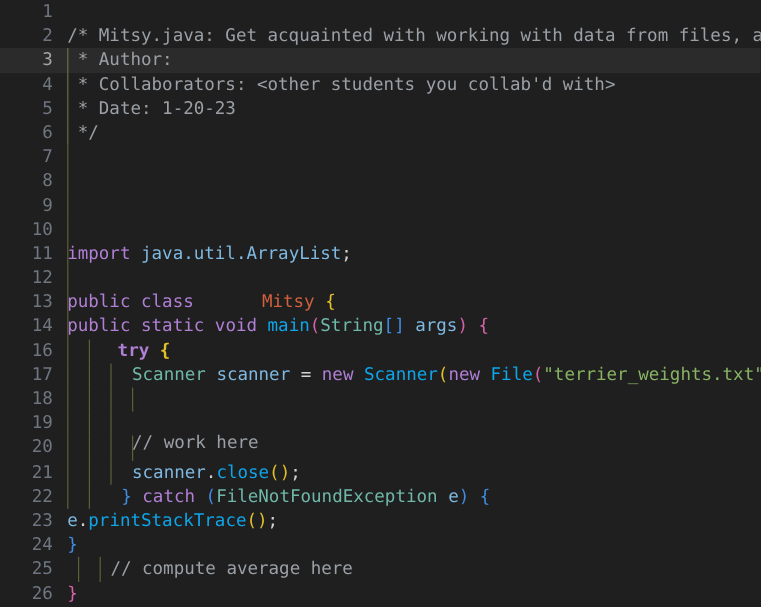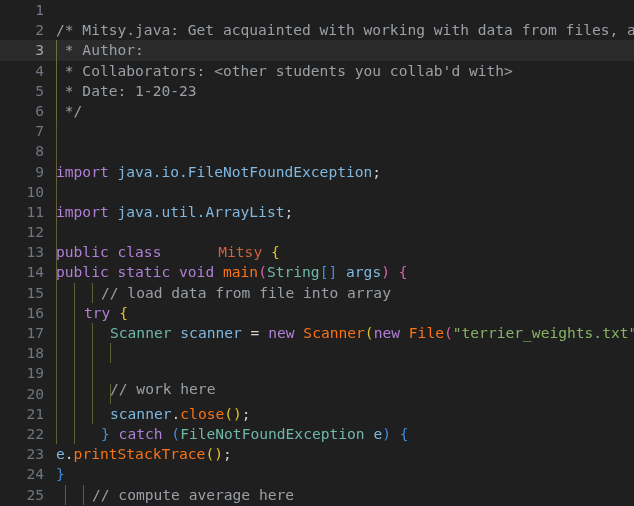--- a/index.html
+++ b/index.html
@@ -64,21 +64,21 @@
     opacity: 0.85;
   }
   .guide.comment {
     background: #7a7a45;
   }
   
   .c-comment  { color: #9aa0a6; }
   .c-keyword  { color: #b07fd6; }
   .c-type     { color: #6fb8a8; }
   .c-class    { color: #d1603d; padding-left: 48px; }
-  .c-func     { color: #f97316; }
+  .c-func     { color: #0ea5e9; }
   .c-var      { color: #7fb8e0; }
   .c-string   { color: #88b364; }
   .c-plain    { color: #d2d2d2; }
   .c-op       { color: #d2d2d2; }
   .b-yellow   { color: #e3c02a; }
   .b-magenta  { color: #d663a8; }
   .b-blue     { color: #3f8ce0; }
 </style>
 </head>
 <body>
@@ -127,21 +127,20 @@
     </div>
 
     <div class="line">
       <span class="ln">8</span>
       <span class="guide" style="left:56px;"></span>
     </div>
 
     <div class="line">
       <span class="ln">9</span>
       <span class="guide" style="left:56px;"></span>
-      <span class="content"><span class="c-keyword">import</span><span class="c-plain"> </span><span class="c-var">java.io.FileNotFoundException</span><span class="c-plain">;</span></span>
     </div>
 
     <div class="line">
       <span class="ln">10</span>
       <span class="guide" style="left:56px;"></span>
     </div>
 
     <div class="line">
       <span class="ln">11</span>
       <span class="guide" style="left:56px;"></span>
@@ -159,33 +158,26 @@
       <span class="guide" style="left:56px;"></span>
       <span class="content"><span class="c-keyword">public</span><span class="c-plain"> </span><span class="c-keyword">class</span><span class="c-plain"> </span><span class="c-class">Mitsy</span><span class="c-plain"> </span><span class="b-yellow">{</span></span>
     </div>
 
     <div class="line">
       <span class="ln">14</span>
       <span class="guide" style="left:56px;"></span>
       <span class="content"><span class="c-keyword">public</span><span class="c-plain"> </span><span class="c-keyword">static</span><span class="c-plain"> </span><span class="c-keyword">void</span><span class="c-plain"> </span><span class="c-func">main</span><span class="b-magenta">(</span><span class="c-type">String</span><span class="b-blue">[]</span><span class="c-plain"> </span><span class="c-var">args</span><span class="b-magenta">)</span><span class="c-plain"> </span><span class="b-magenta">{</span></span>
     </div>
 
-    <div class="line">
-      <span class="ln">15</span>
-      <span class="guide" style="left:56px;"></span>
-      <span class="guide" style="left:74px;"></span>
-      <span class="guide" style="left:92px;"></span>
-      <span class="content" style="left:101px;"><span class="c-comment">// load data from file into array</span></span>
-    </div>
 
     <div class="line">
       <span class="ln">16</span>
       <span class="guide" style="left:56px;"></span>
       <span class="guide" style="left:74px;"></span>
-      <span class="content" style="left:84px;"><span class="c-keyword">try</span><span class="c-plain"> </span><span class="b-yellow">{</span></span>
+      <span class="content" style="left:98px;font-weight:bold;"><span class="c-keyword">try</span><span class="c-plain"> </span><span class="b-yellow">{</span></span>
     </div>
 
     <div class="line">
       <span class="ln">17</span>
       <span class="guide" style="left:56px;"></span>
       <span class="guide" style="left:74px;"></span>
       <span class="guide" style="left:92px;"></span>
       <span class="content" style="left:110px;"><span class="c-type">Scanner</span><span class="c-plain"> </span><span class="c-var">scanner</span><span class="c-op"> = </span><span class="c-keyword">new</span><span class="c-plain"> </span><span class="c-func">Scanner</span><span class="b-yellow">(</span><span class="c-keyword">new</span><span class="c-plain"> </span><span class="c-func">File</span><span class="b-magenta">(</span><span class="c-string">"terrier_weights.txt"</span></span>
     </div>
 

